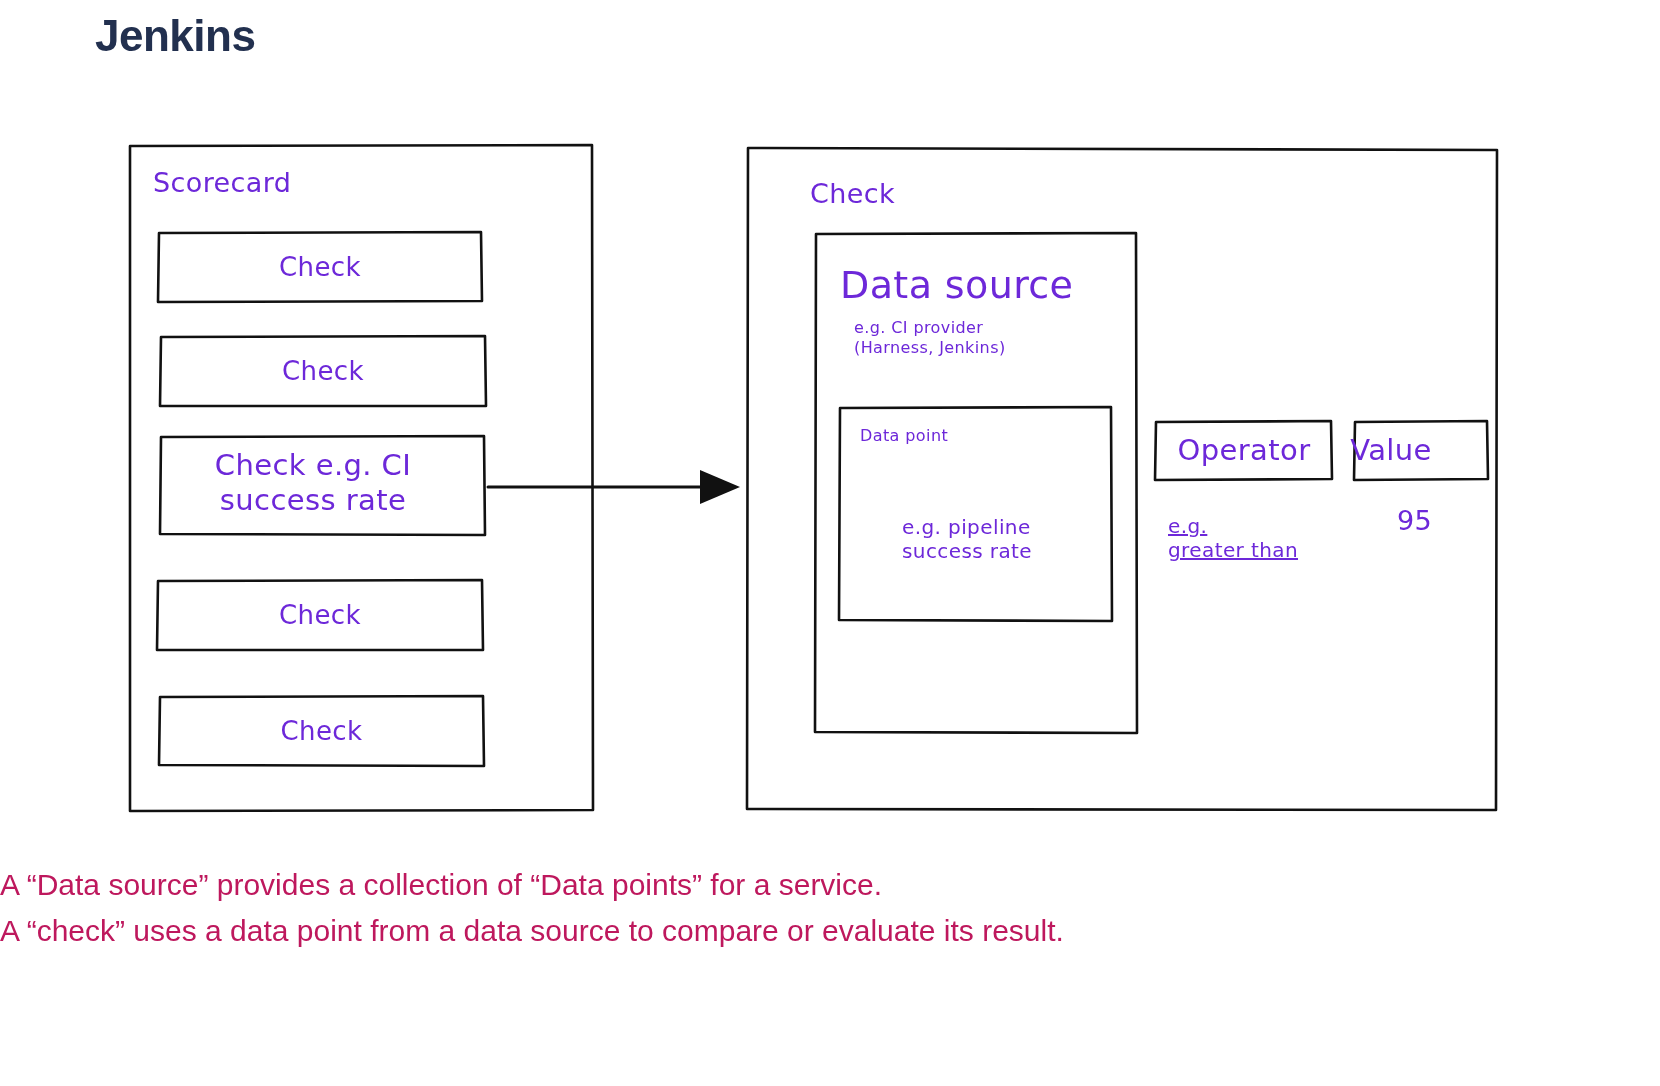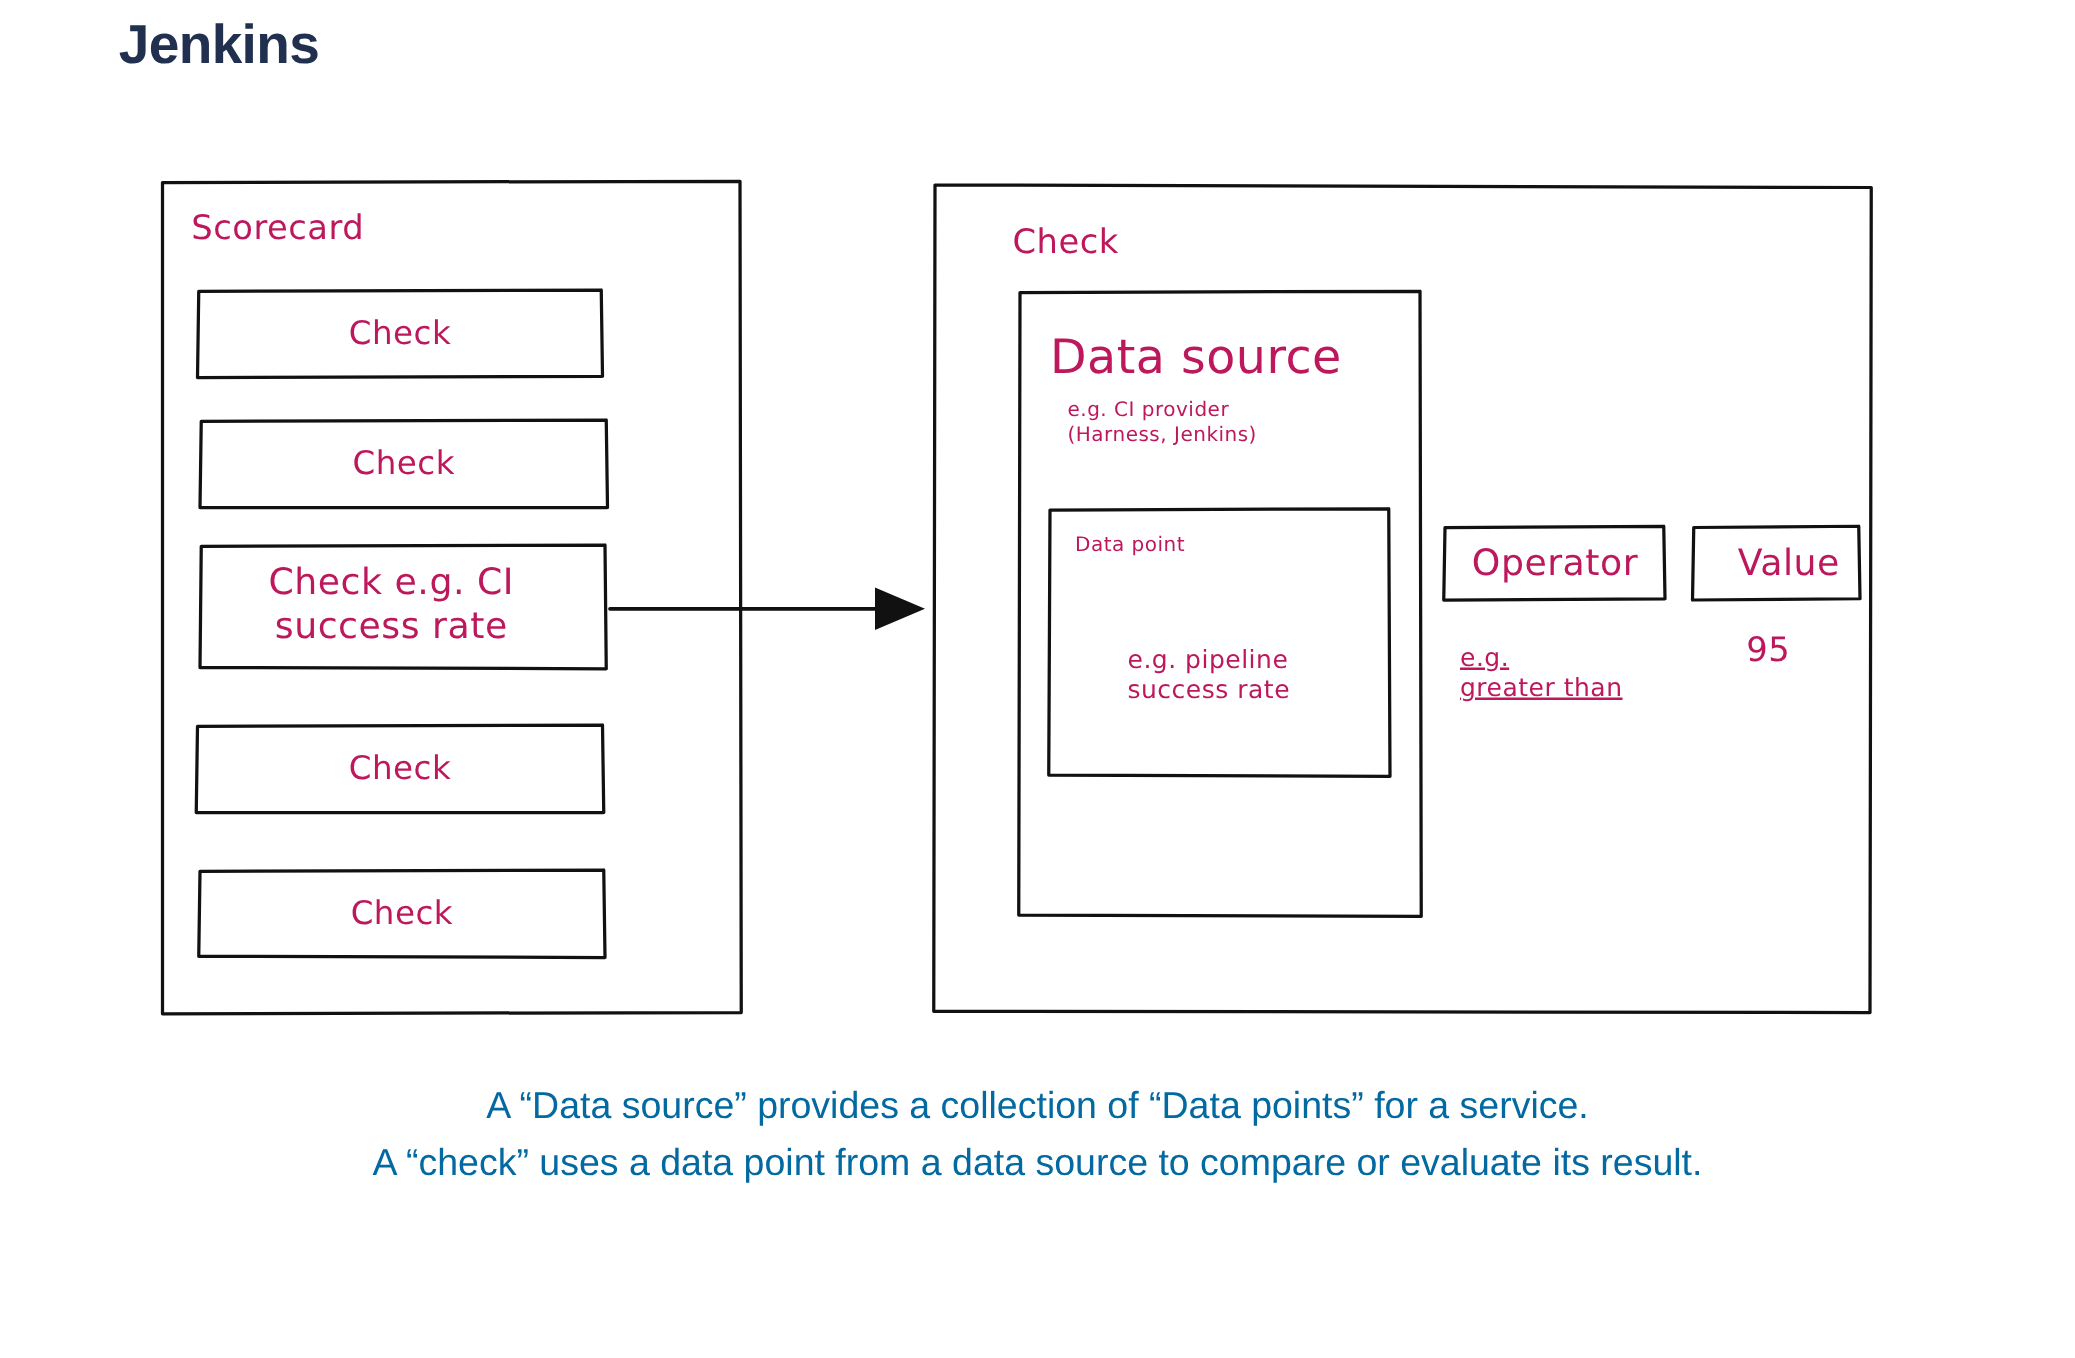--- a/index.html
+++ b/index.html
@@ -42,42 +42,42 @@
     left: 0;
     top: 0;
     width: 1660px;
     height: 1086px;
     overflow: visible;
   }
 
   .sketch-text {
     position: absolute;
     font-family: "DejaVu Sans", sans-serif;
-    color: #be185d;
+    color: #6d28d9;
     white-space: pre;
     line-height: 1.22;
     letter-spacing: 0.4px;
   }
   .sketch-title   { font-size: 27px; }
   .sketch-strong  { font-size: 38px; }
   .sketch-sub     { font-size: 16px; }
   .sketch-small   { font-size: 20px; }
   .sketch-box     { font-size: 26px; }
   .sketch-boxlg   { font-size: 29px; }
   .sketch-num     { font-size: 27px; }
   .center         { text-align: center; }
 
   
   #caption {
     position: absolute;
     left: 0;
     top: 862px;
     width: 1660px;
-    text-align: center;
-    color: #0369a1;
+    text-align: left;
+    color: #be185d;
     font-family: "Liberation Sans", sans-serif;
     font-size: 30px;
     line-height: 46px;
   }
   #caption .cap-line { display: block; }
 </style>
 </head>
 <body>
 
 <div id="page-title">Jenkins</div>
@@ -139,21 +139,21 @@
   <div class="sketch-text sketch-sub" style="left:860px; top:426px;">Data point</div>
 
   <div class="sketch-text sketch-small" style="left:902px; top:515px;">e.g. pipeline
 success rate</div>
 
   <div class="sketch-text sketch-boxlg center" style="left:1156px; top:433px; width:176px;">Operator</div>
 
   <div class="sketch-text sketch-small" style="left:1168px; top:514px;text-decoration:underline;">e.g.
 greater than</div>
 
-  <div class="sketch-text sketch-boxlg center" style="left:1354px; top:433px; width:154px;">Value</div>
+  <div class="sketch-text sketch-boxlg center" style="left:1314px; top:433px; width:154px;">Value</div>
 
   <div class="sketch-text sketch-num" style="left:1397px; top:505px;">95</div>
 </div>
 
 <div id="caption">
   <span class="cap-line">A “Data source” provides a collection of “Data points” for a service.</span>
   <span class="cap-line">A “check” uses a data point from a data source to compare or evaluate its result.</span>
 </div>
 
 </body></html>

